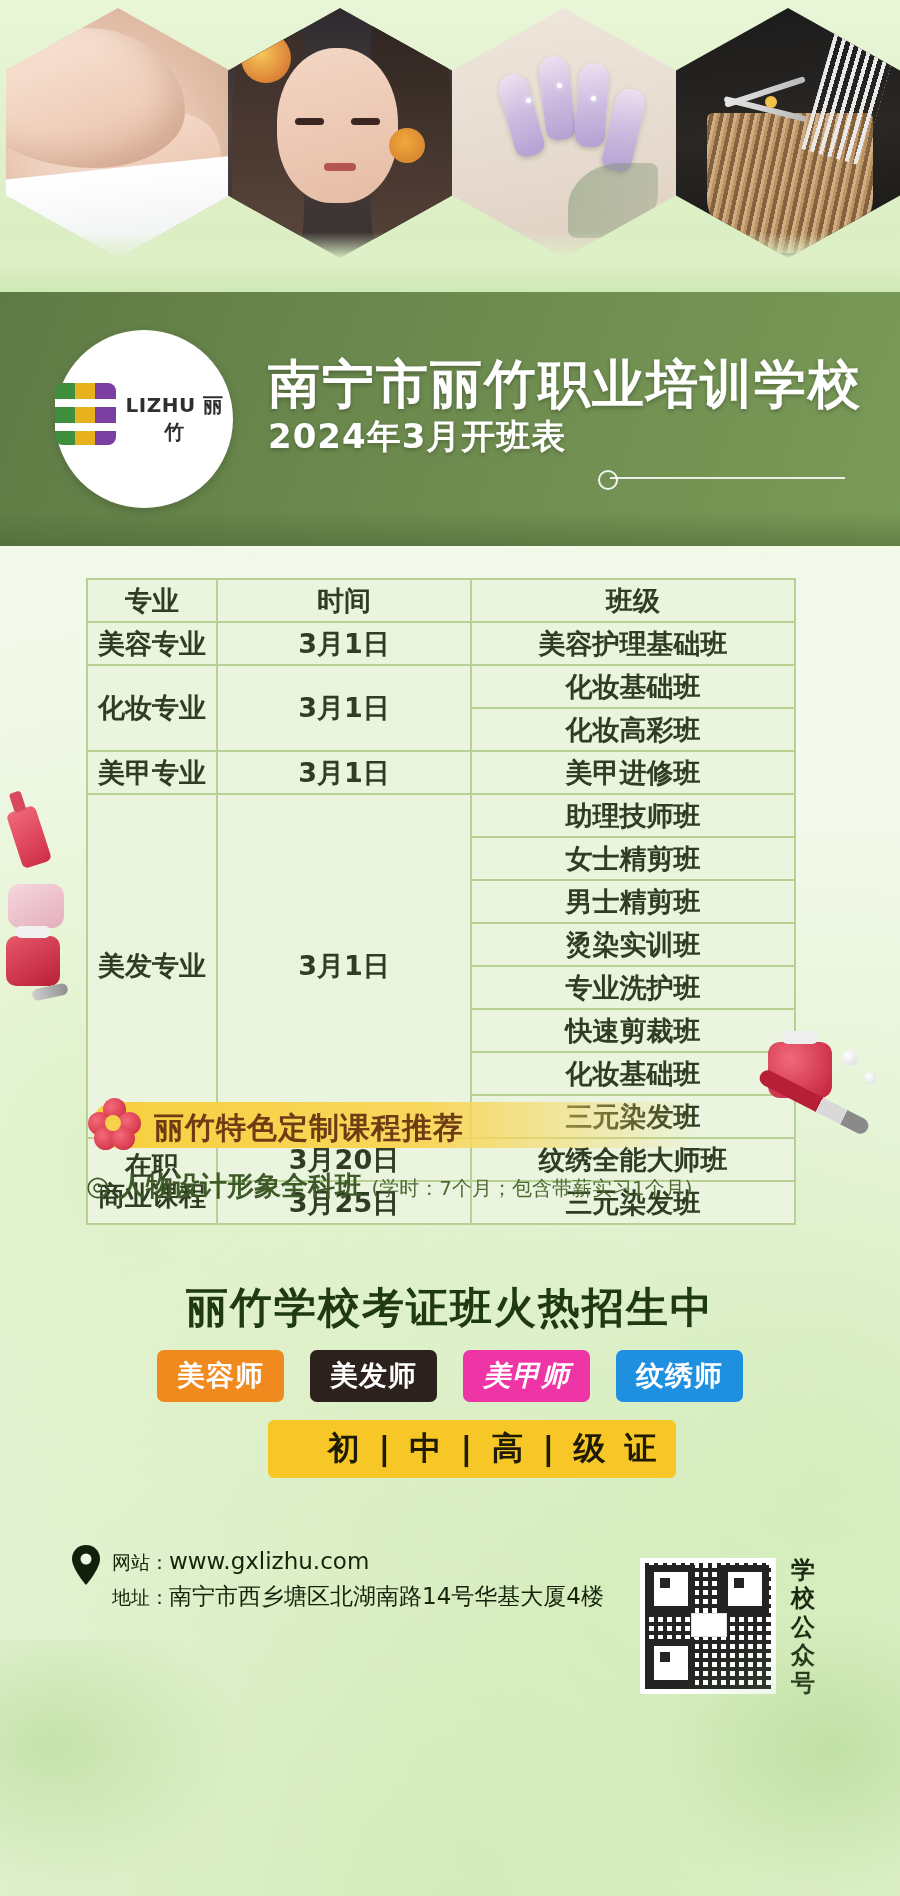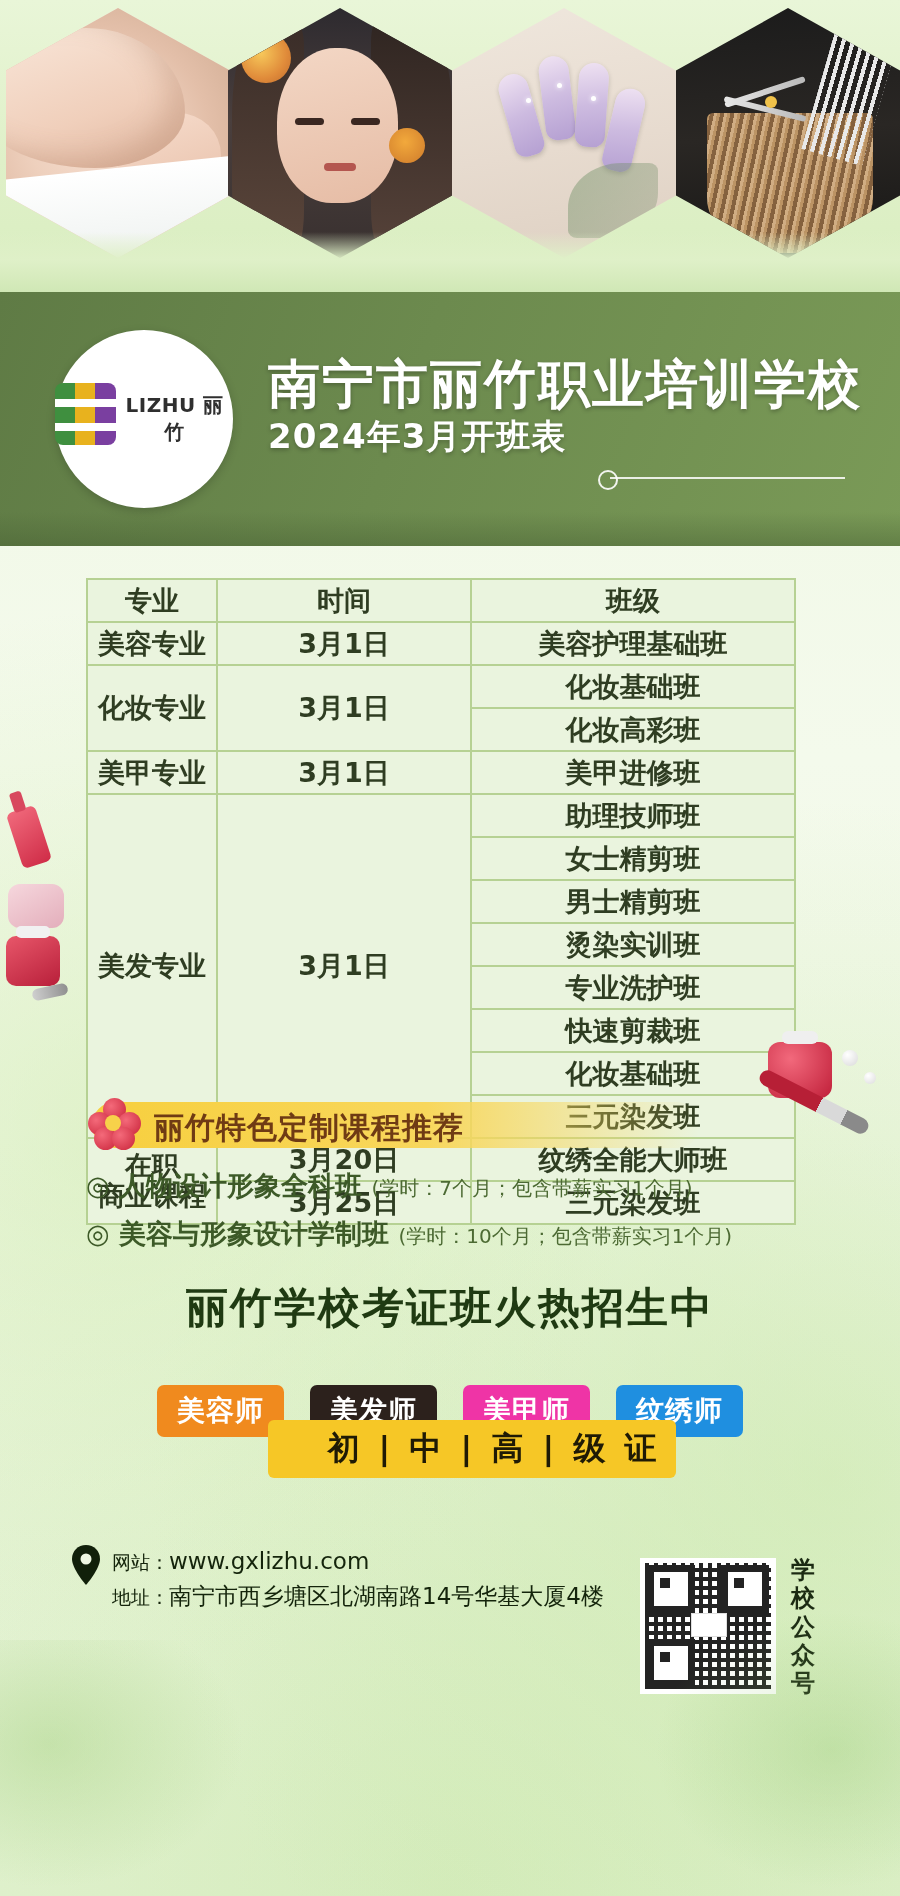--- a/index.html
+++ b/index.html
@@ -215,25 +215,25 @@
   .exam-title{
     position:absolute;left:0;top:1280px;width:900px;text-align:center;
     font-size:42px;font-weight:bold;color:#1f3a12;letter-spacing:2px;
   }
   .pill-row{
     position:absolute;left:0;top:1350px;width:900px;
     display:flex;justify-content:center;gap:26px;
   }
   .pill{
     font-size:28px;font-weight:bold;color:#ffffff;
-    padding:7px 20px;border-radius:7px;letter-spacing:1px;margin-top:35px;
+    padding:7px 20px;border-radius:7px;letter-spacing:1px;
   }
   .pill.orange{background:#f08a1e;}
   .pill.dark{background:#2c211c;}
-  .pill.pink{background:#ef34a6;}
+  .pill.pink{background:#ef34a6;font-style:italic;}
   .pill.blue{background:#1f8fe0;}
 
   .level-bar{
     position:absolute;left:268px;top:1420px;width:364px;height:58px;
     background:#f6c726;border-radius:6px;
     display:flex;align-items:center;justify-content:center;gap:10px;
     font-size:32px;font-weight:bold;color:#1f1a05;letter-spacing:4px;padding-left:44px;
   }
 
   
@@ -462,24 +462,20 @@
     <div class="petal p4"></div>
       <div class="petal p5"></div>
       <div class="core"></div>
   </div>
   <div class="rec-text">丽竹特色定制课程推荐</div>
 
   <div class="rec-line rl1">
     <span>◎ 人物设计形象全科班</span>
     <span class="paren">(学时：7个月；包含带薪实习1个月)</span>
   </div>
-  <div class="rec-line rl2">
-    <span>◎ 美容与形象设计学制班</span>
-    <span class="paren">(学时：10个月；包含带薪实习1个月)</span>
-  </div>
 
   <div class="exam-title">丽竹学校考证班火热招生中</div>
   <div class="pill-row">
     <div class="pill orange">美容师</div>
     <div class="pill dark">美发师</div>
     <div class="pill pink">美甲师</div>
     <div class="pill blue">纹绣师</div>
   </div>
   <div class="level-bar">初 | 中 | 高 | 级 证</div>
 

